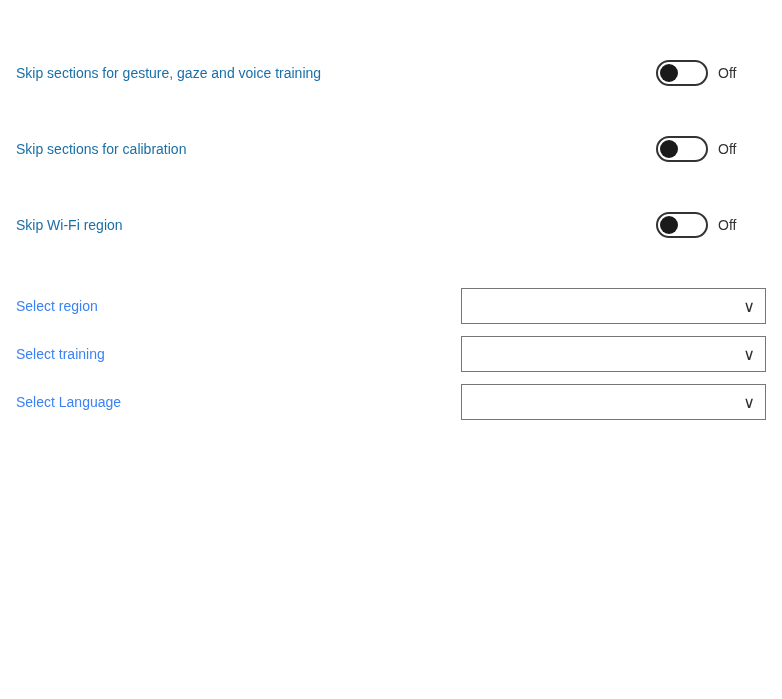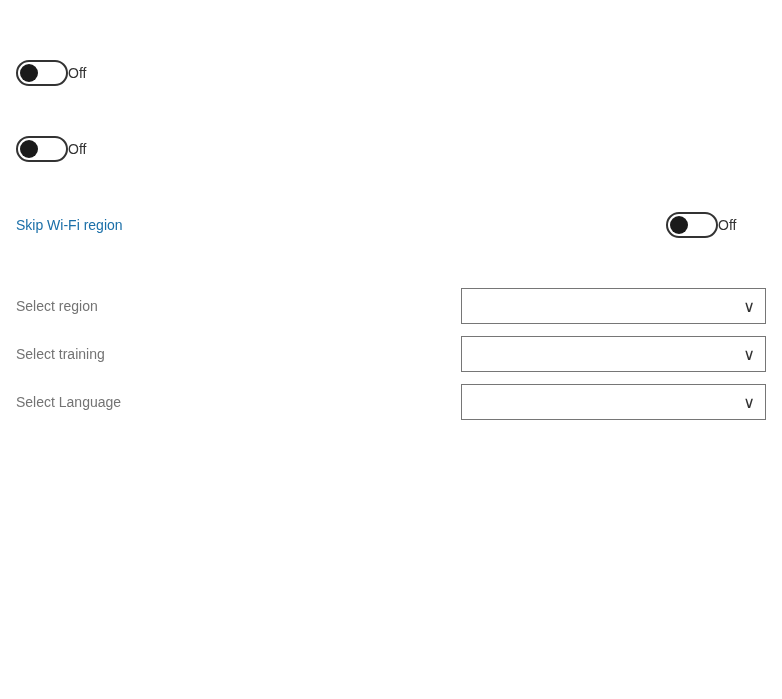--- a/index.html
+++ b/index.html
@@ -38,20 +38,21 @@
     }
 
     .setting-label {
       font-size: 14px;
       color: #1a6fa8;
     }
 
     .toggle-group {
       display: flex;
       align-items: center;
+      gap: 10px;
       margin-right: 20px;
     }
 
     .toggle {
       position: relative;
       width: 52px;
       height: 26px;
       background-color: #ffffff;
       border: 2px solid #333333;
       border-radius: 13px;
@@ -77,21 +78,21 @@
 
     .dropdown-row {
       display: flex;
       align-items: center;
       justify-content: space-between;
       margin-bottom: 12px;
     }
 
     .dropdown-label {
       font-size: 14px;
-      color: #737373;
+      color: #3b82f6;
     }
 
     .dropdown {
       width: 305px;
       height: 36px;
       border: 1.5px solid #767676;
       background-color: #ffffff;
       display: flex;
       align-items: center;
       justify-content: flex-end;
@@ -111,28 +112,30 @@
   </style>
 </head>
 <body>
 
 <h1 class="page-title"></h1>
 
 <p class="page-subtitle"></p>
 
 <div id="toggle-rows">
     <div class="setting-row">
+      <span class="setting-label">Skip sections for gesture, gaze and voice training</span>
       <div class="toggle-group">
         <div class="toggle">
           <div class="toggle-knob"></div>
         </div>
         <span class="toggle-state">Off</span>
       </div>
     </div>
     <div class="setting-row">
+      <span class="setting-label">Skip sections for calibration</span>
       <div class="toggle-group">
         <div class="toggle">
           <div class="toggle-knob"></div>
         </div>
         <span class="toggle-state">Off</span>
       </div>
     </div>
     <div class="setting-row">
       <span class="setting-label">Skip Wi-Fi region</span>
       <div class="toggle-group">

